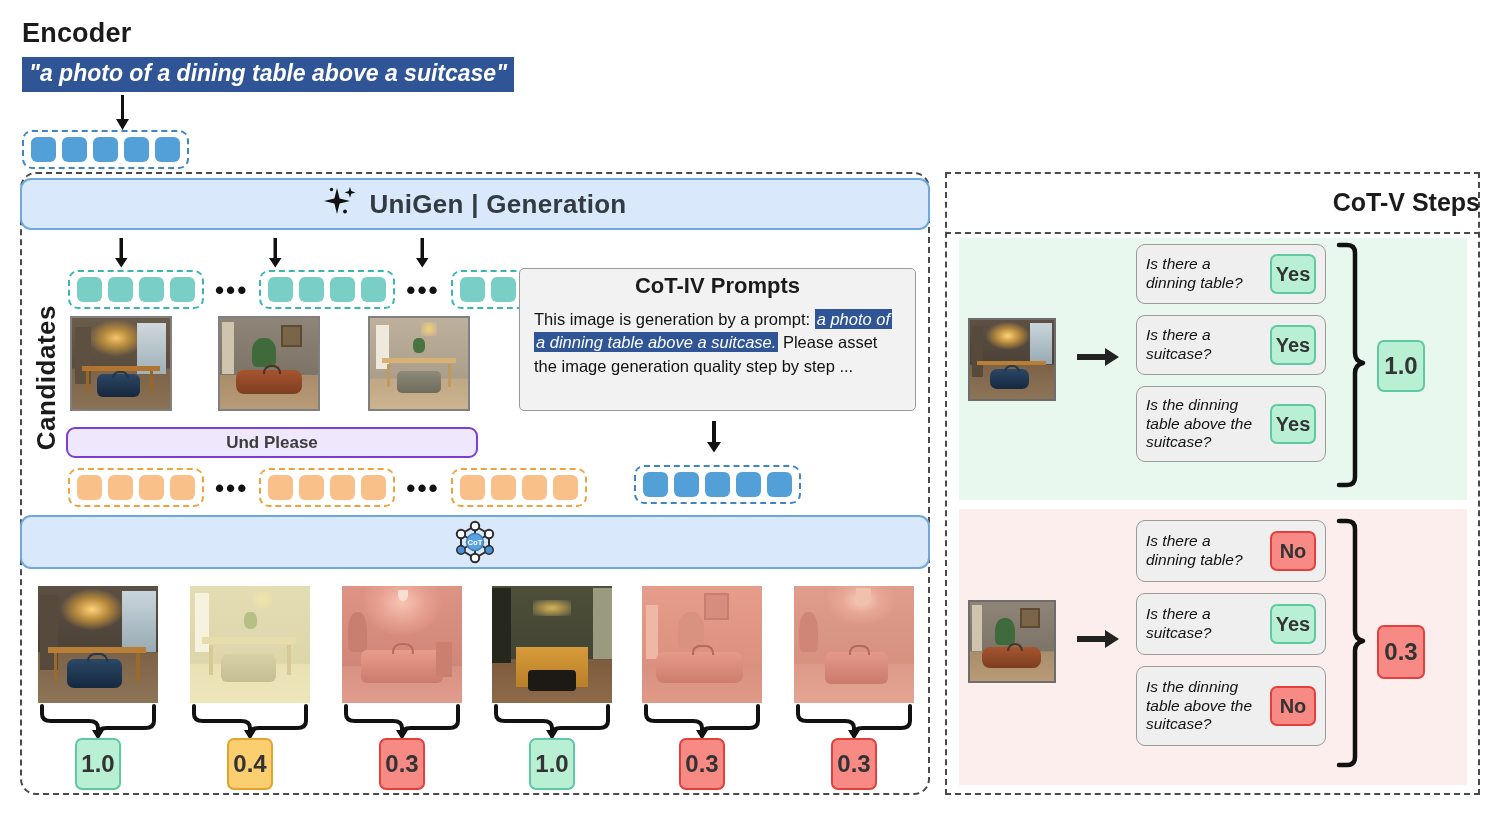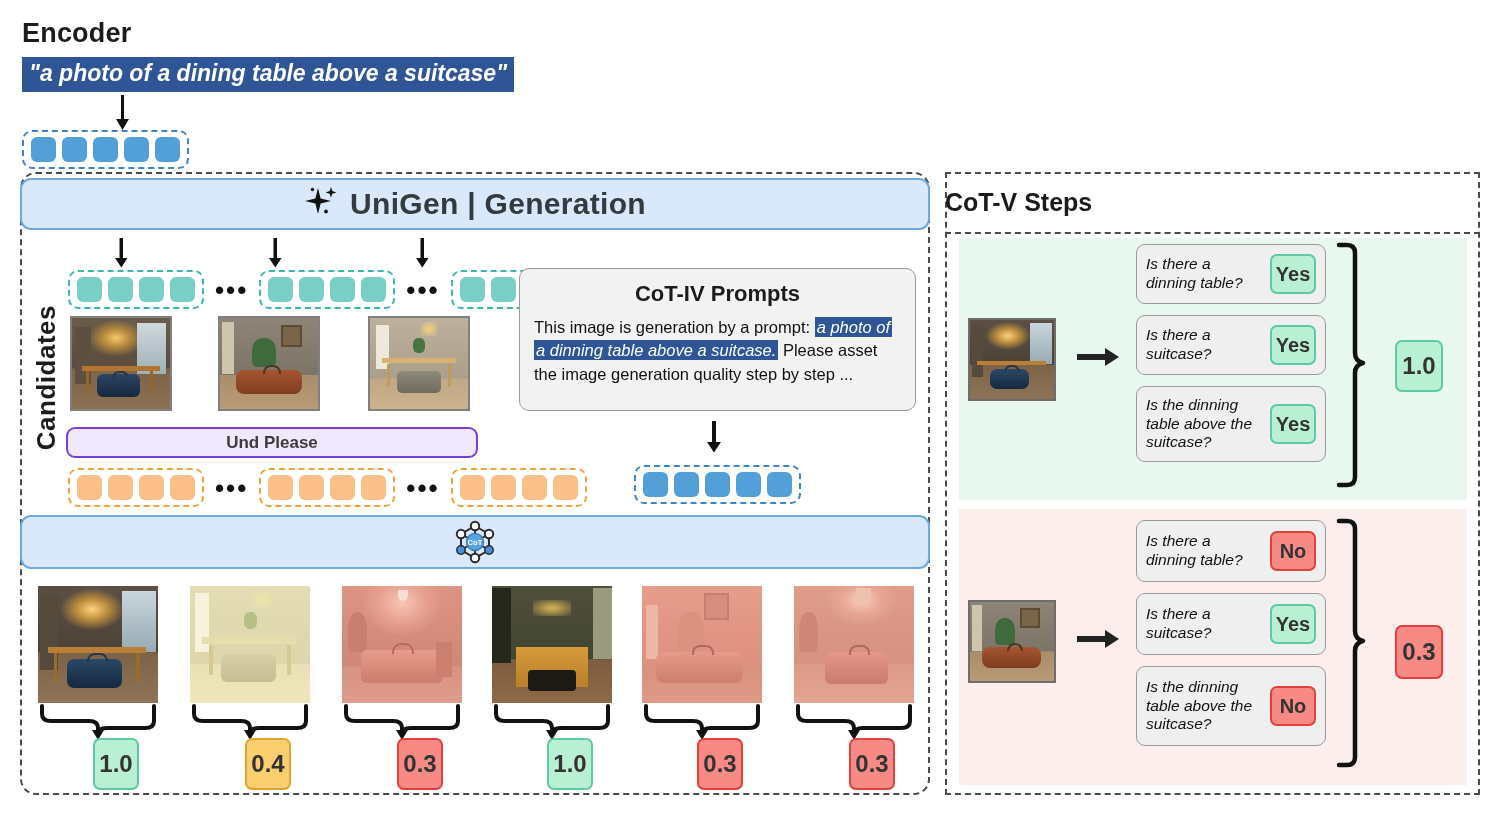--- a/index.html
+++ b/index.html
@@ -22,54 +22,54 @@
   .tokrow.teal .tok{background:#79CFC6;}
   .tokrow.orange .tok{background:#FAC08A;}
   .dots{font-size:26px;font-weight:bold;line-height:10px;color:#111;letter-spacing:2px;}
 
   
   #left-panel{left:20px;top:172px;width:910px;height:623px;border:2.5px dashed #4a4a4a;
               border-radius:16px;box-sizing:border-box;}
   #right-panel{left:945px;top:172px;width:535px;height:623px;border:2.5px dashed #4a4a4a;
                box-sizing:border-box;}
   #right-head{left:945px;top:172px;width:535px;height:62px;border-bottom:2.5px dashed #4a4a4a;
-              box-sizing:border-box;display:flex;align-items:center;justify-content:flex-start;}
+              box-sizing:border-box;display:flex;align-items:center;justify-content:flex-end;}
   #cotv-title{font-size:25px;font-weight:bold;}
 
   
   .banner{background:#D9E8FB;border:2px solid #6FA8DC;border-radius:11px;
           display:flex;align-items:center;justify-content:center;gap:8px;box-sizing:border-box;}
-  .banner-label{font-size:30px;font-weight:bold;color:#333a40;letter-spacing:.3px;}
+  .banner-label{font-size:26px;font-weight:bold;color:#333a40;letter-spacing:.3px;}
   #gen-banner{left:20px;top:178px;width:910px;height:52px;}
   #und-banner{left:20px;top:515px;width:910px;height:54px;}
 
   
   #candidates-label{left:31px;top:305px;font-size:26px;font-weight:bold;
        writing-mode:vertical-rl;transform:rotate(180deg);letter-spacing:.5px;}
   .cand-img{width:102px;height:95px;border:2px solid #808080;box-sizing:border-box;}
   .img-scene{width:100%;height:100%;position:relative;overflow:hidden;}
 
   
   #und-encoder{left:66px;top:427px;width:412px;height:31px;background:#EFE7FB;
      border:2px solid #7B3FD3;border-radius:9px;display:flex;align-items:center;
      justify-content:center;box-sizing:border-box;}
   #und-encoder span{font-size:17px;font-weight:bold;color:#3c3c3c;}
 
   
   #cotiv-box{left:519px;top:268px;width:397px;height:143px;background:#F2F2F2;
-    border:1.5px solid #9a9a9a;border-radius:10px;box-sizing:border-box;padding:12px 14px;}
+    border:1.5px solid #9a9a9a;border-radius:5px;box-sizing:border-box;padding:4px 14px;}
   #cotiv-title{text-align:center;font-size:22px;font-weight:bold;margin-bottom:9px;}
   #cotiv-body{font-size:16.5px;line-height:1.42;color:#111;}
   .hl{background:#2F5597;color:#fff;font-style:italic;padding:1px 2px;
       box-decoration-break:clone;-webkit-box-decoration-break:clone;}
 
   
   .res-img{width:120px;height:117px;}
   .score{width:46px;height:52px;border-radius:7px;display:flex;align-items:center;
-         justify-content:center;font-size:24px;font-weight:bold;color:#333;box-sizing:border-box;margin-left:18px;}
+         justify-content:center;font-size:24px;font-weight:bold;color:#333;box-sizing:border-box;}
   .score.green{background:#B9EFD2;border:2px solid #5FC9A4;}
   .score.amber{background:#FBCE70;border:2px solid #E2A32F;}
   .score.red{background:#F88A86;border:2px solid #E2403C;}
 
   
   .cotv-sec{box-sizing:border-box;display:flex;align-items:center;}
   #cotv-green{left:959px;top:238px;width:508px;height:262px;background:#E9F8EF;}
   #cotv-red{left:959px;top:509px;width:508px;height:276px;background:#FDEEEE;}
   .thumb{width:88px;height:83px;border:2.5px solid #6d6d6d;box-sizing:border-box;}
   .qcol{display:flex;flex-direction:column;gap:11px;}

